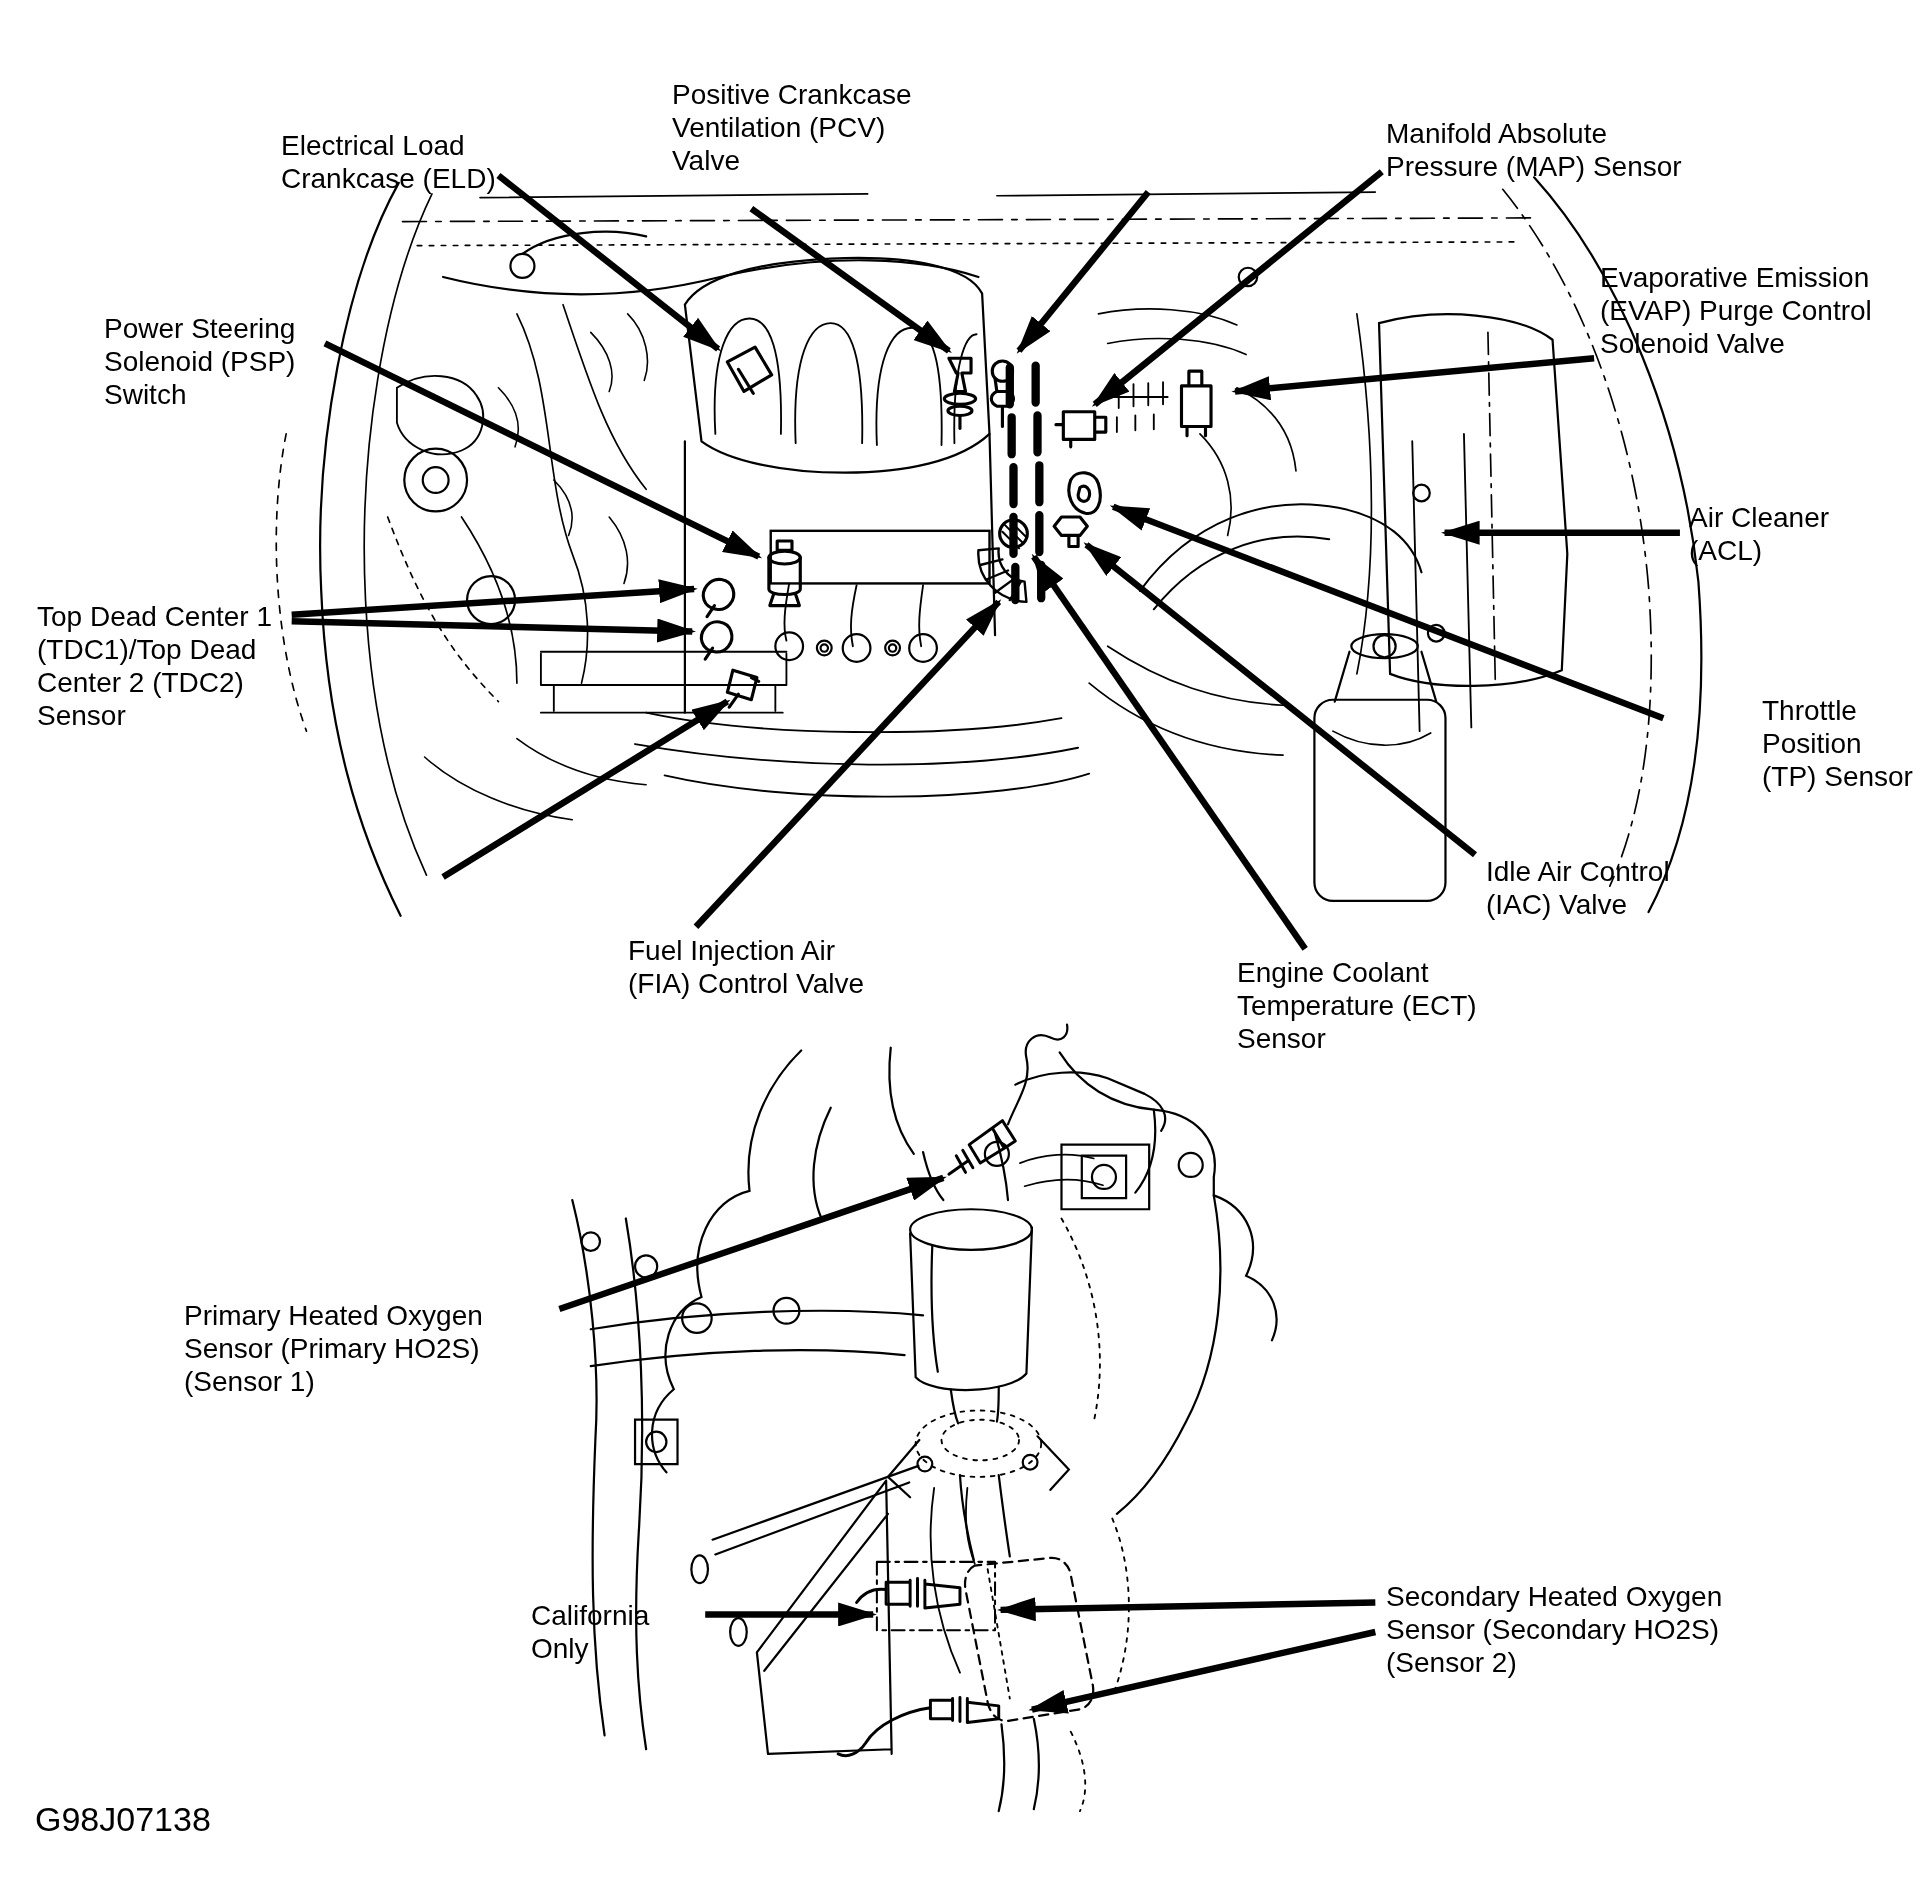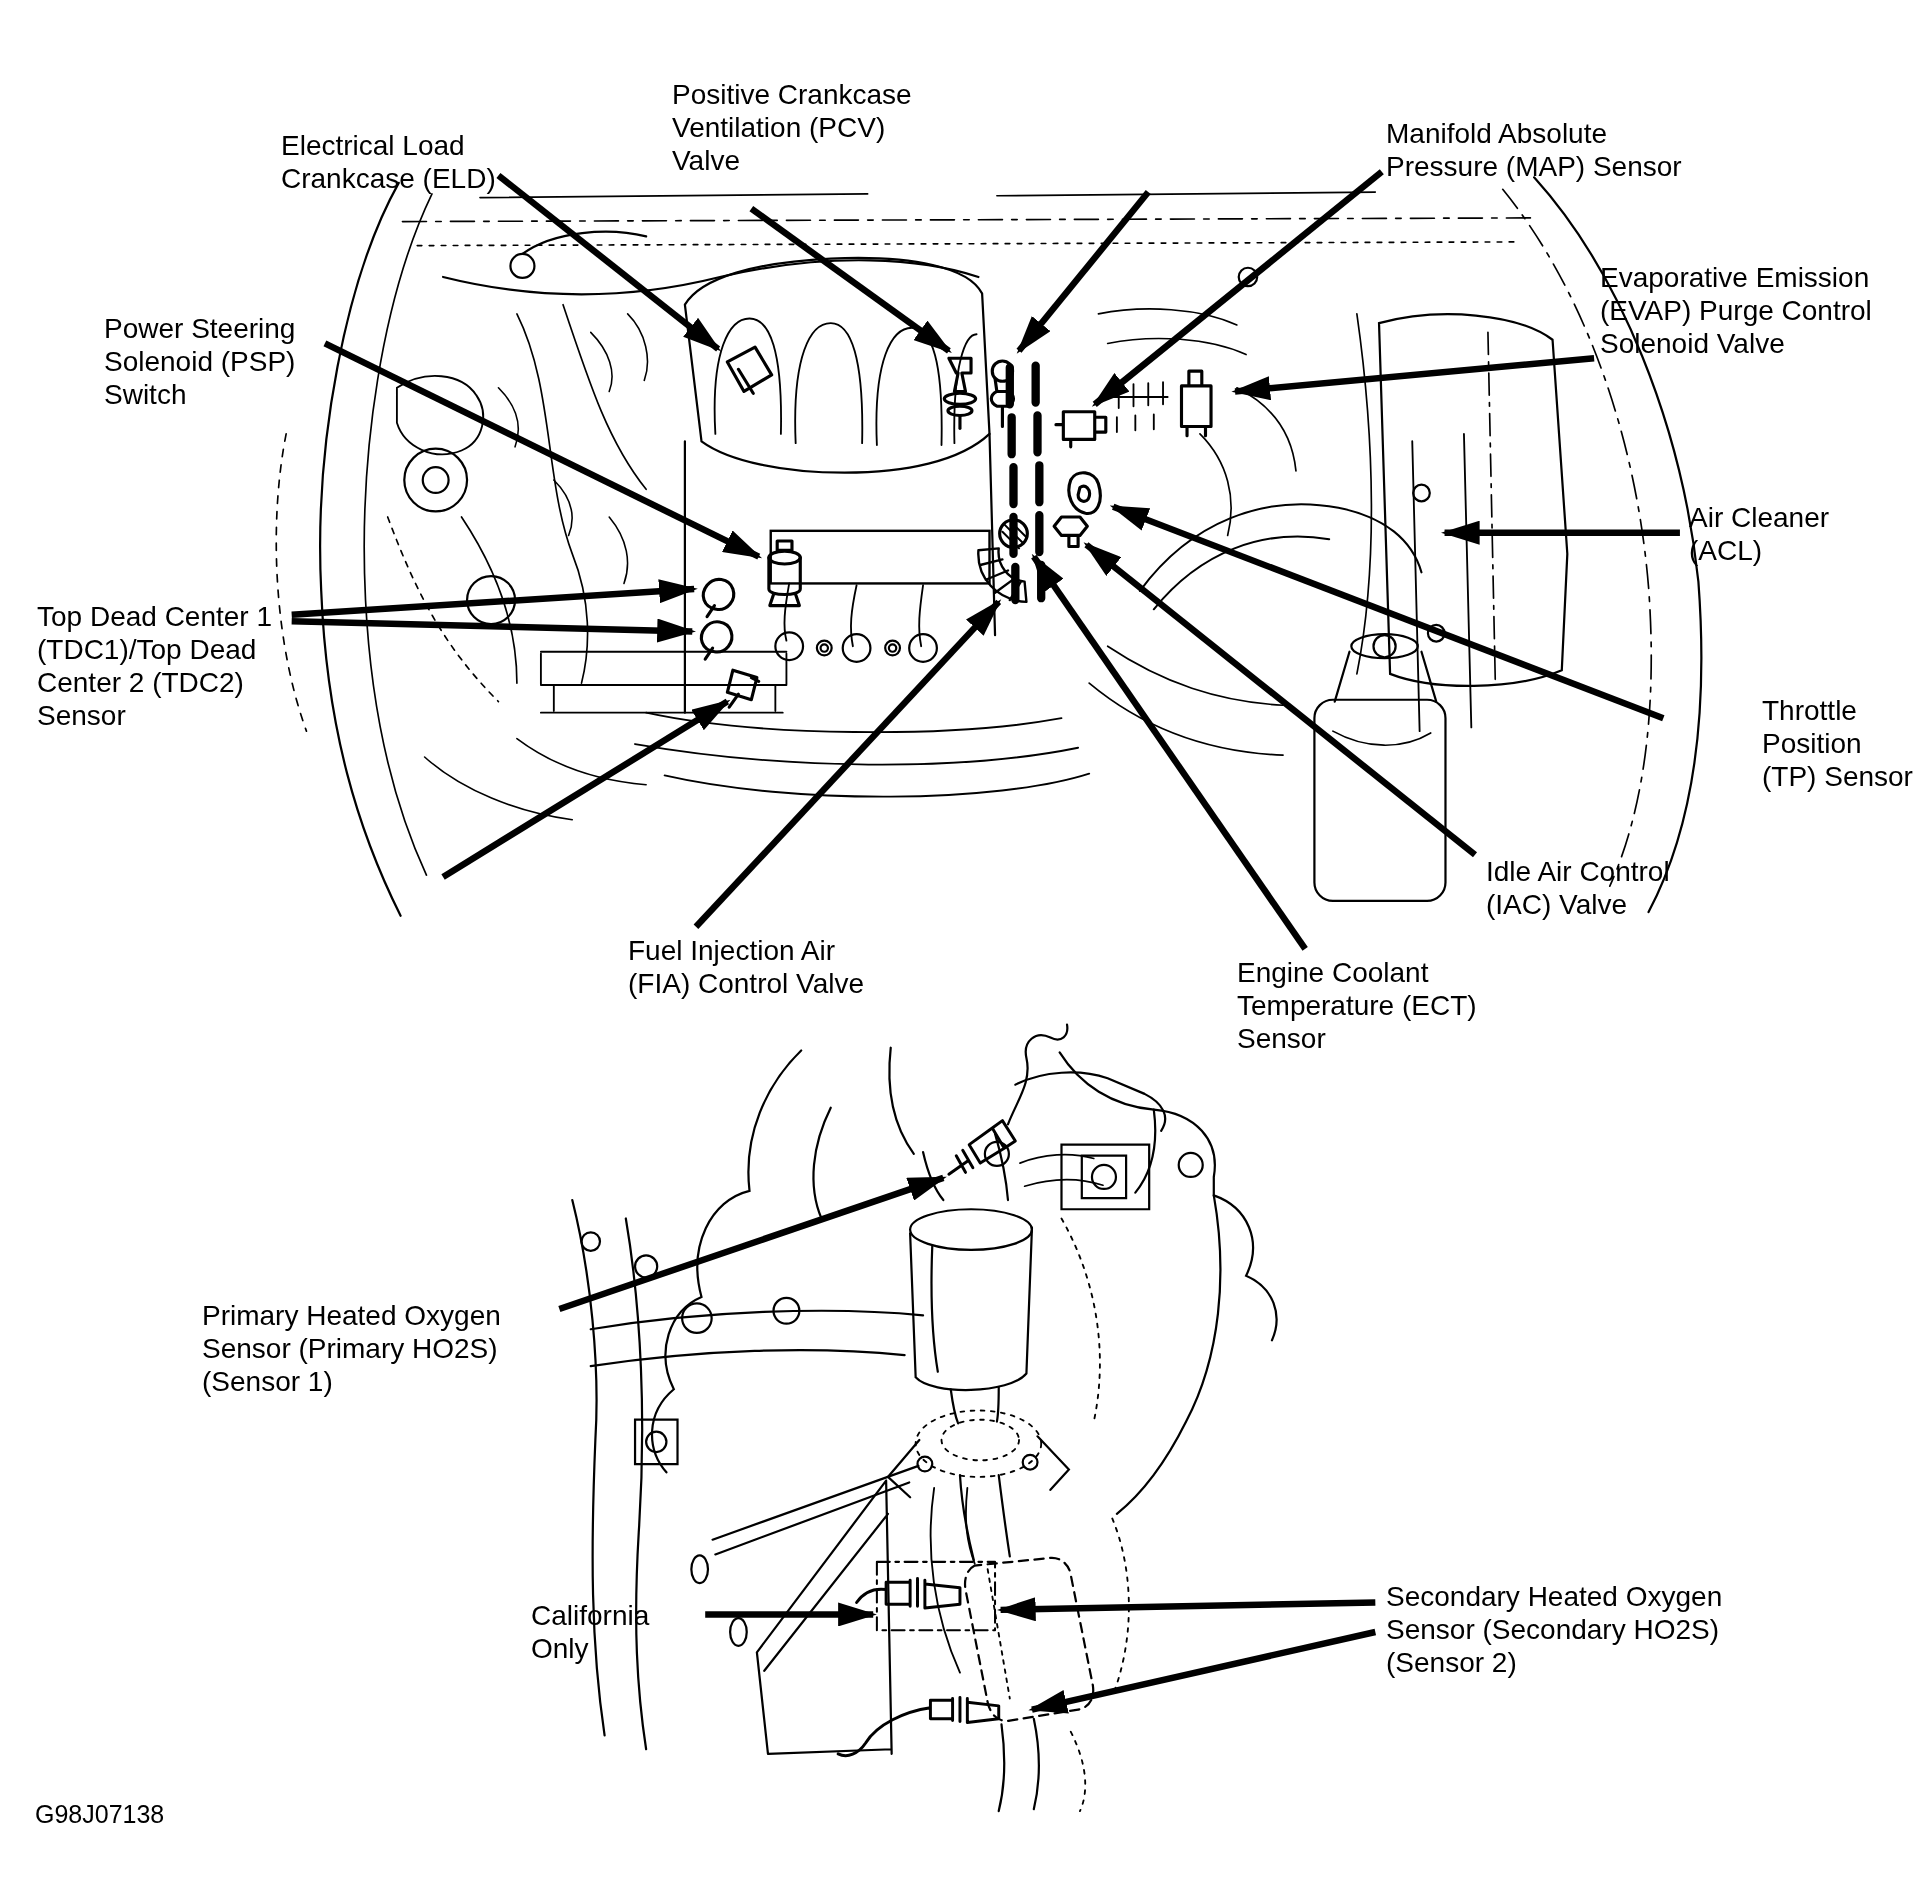--- a/index.html
+++ b/index.html
@@ -1,21 +1,21 @@
 <!DOCTYPE html>
 <html style="font-size:14.8px"><head>
 <meta charset="utf-8">
 <style>
   html,body{margin:0;padding:0;background:#fff;}
   #page{position:relative;width:1931px;height:1897px;background:#fff;overflow:hidden;
         font-family:"Liberation Sans", sans-serif;color:#000;}
   #art{position:absolute;left:0;top:0;}
   .label{position:absolute;font-size:28px;line-height:33px;white-space:pre-line;
          letter-spacing:0px;color:#000;}
-  .figid{position:absolute;font-size:25px;color:#000;}
+  .figid{position:absolute;font-size:34px;color:#000;}
 </style>
 </head>
 <body>
 
 <div id="page">
 
   <svg id="art" width="1931" height="1897" viewBox="0 0 2092 2055">
     <defs>
       <marker id="ah" markerUnits="userSpaceOnUse" markerWidth="42" markerHeight="26" refX="38" refY="13" orient="auto">
         <path d="M0,0 L42,13 L0,26 Z" fill="#000"></path>
@@ -218,21 +218,21 @@
 Sensor</div>
   <div class="label" style="left:1762px;top:694px">Throttle Position
 (TP) Sensor</div>
   <div class="label" style="left:628px;top:934px">Fuel Injection Air
 (FIA) Control Valve</div>
   <div class="label" style="left:1486px;top:855px">Idle Air Control
 (IAC) Valve</div>
   <div class="label" style="left:1237px;top:956px">Engine Coolant
 Temperature (ECT)
 Sensor</div>
-  <div class="label" style="left:202px;top:1299px">Primary Heated Oxygen
+  <div class="label" style="left:184px;top:1299px">Primary Heated Oxygen
 Sensor (Primary HO2S)
 (Sensor 1)</div>
   <div class="label" style="left:531px;top:1599px">California
 Only</div>
   <div class="label" style="left:1386px;top:1580px">Secondary Heated Oxygen
 Sensor (Secondary HO2S)
 (Sensor 2)</div>
 
   <div class="figid" style="left:35px;top:1800px">G98J07138</div>
 </div>

